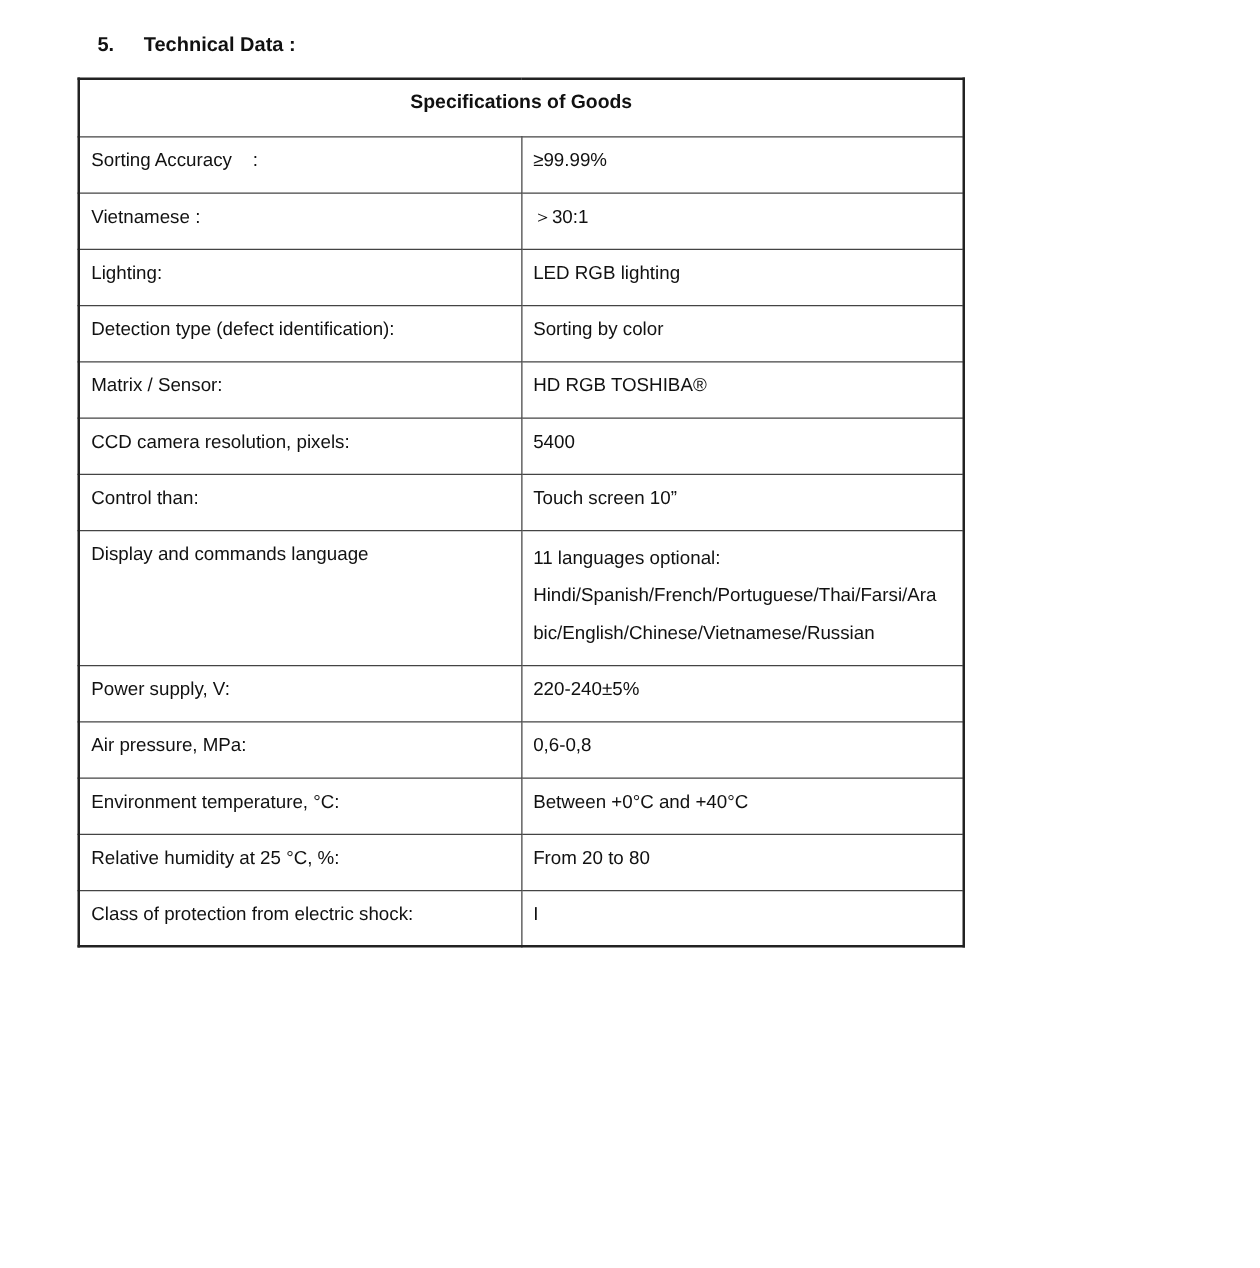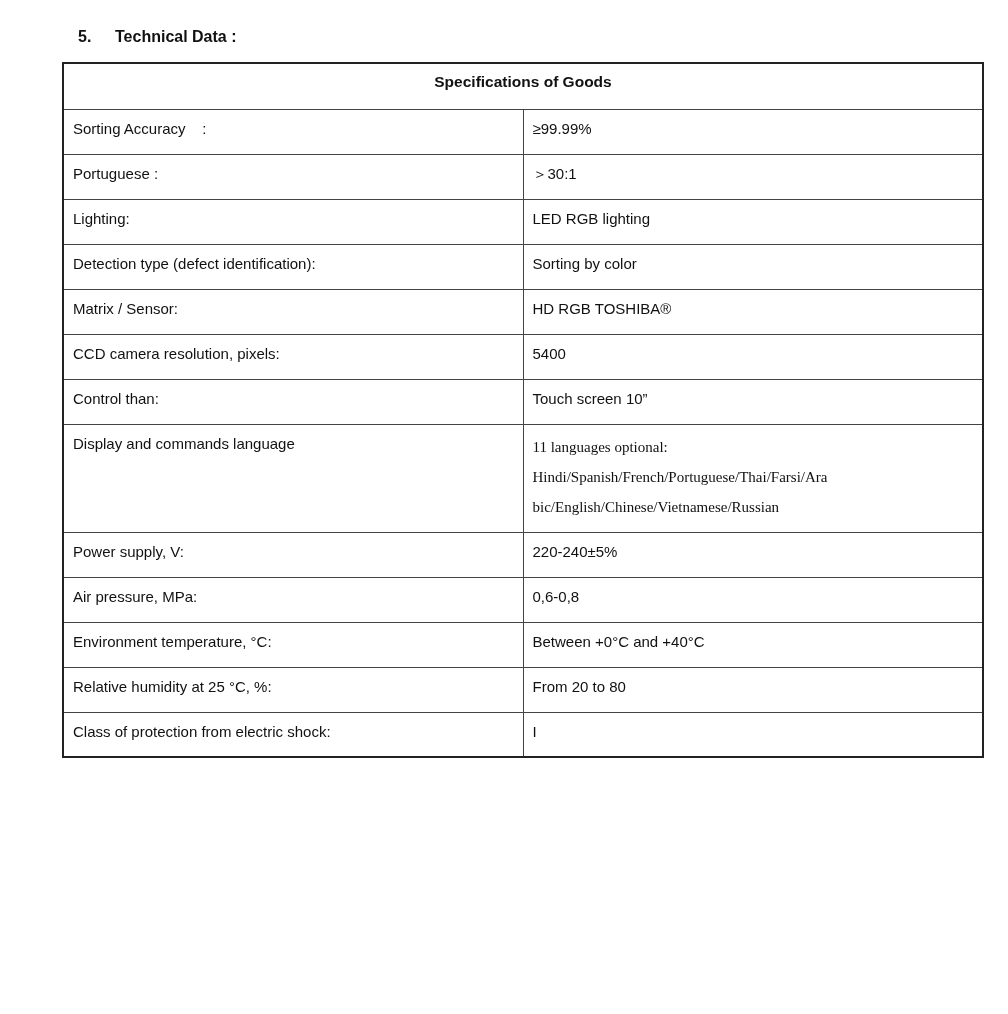--- a/index.html
+++ b/index.html
@@ -31,21 +31,21 @@
     white-space: pre;
   }
   .doc-heading .section-number {
     display: inline-block;
     min-width: 37px;
   }
   table.spec-table {
     position: absolute;
     left: 62px;
     top: 62px;
-    width: 922px;
+    width: 710px;
     border-collapse: collapse;
     table-layout: fixed;
     font-size: 15px;
     color: #111111;
   }
   table.spec-table, table.spec-table th, table.spec-table td {
     border: 1px solid #444444;
   }
   table.spec-table {
     border: 2px solid #222222;
@@ -68,21 +68,20 @@
     white-space: pre-wrap;
     line-height: 20px;
     font-size: 15px;
   }
   td.label-cell  { width: 473px; margin-top: 7px; }
   td.value-cell  { width: 417px; }
   td.value-cell.multiline {
     line-height: 30px;
     padding-top: 7px;
     padding-bottom: 10px;
-    font-family: Liberation Serif, serif;
   }
 </style>
 </head>
 <body>
 
 <div class="page">
 
   <div class="doc-heading">
     <span class="section-number">5.</span><span>Technical Data :</span>
   </div>
@@ -92,21 +91,21 @@
       <tr>
         <th class="table-title-cell" colspan="2">Specifications of Goods</th>
       </tr>
     </thead>
     <tbody id="spec-rows">
         <tr>
           <td class="label-cell">Sorting Accuracy    :</td>
           <td class="value-cell">≥99.99%</td>
         </tr>
         <tr>
-          <td class="label-cell">Portuguese :</td>
+          <td class="label-cell">Vietnamese :</td>
           <td class="value-cell">＞30:1</td>
         </tr>
         <tr>
           <td class="label-cell">Lighting:</td>
           <td class="value-cell">LED RGB lighting</td>
         </tr>
         <tr>
           <td class="label-cell">Detection type (defect identification):</td>
           <td class="value-cell">Sorting by color</td>
         </tr>

